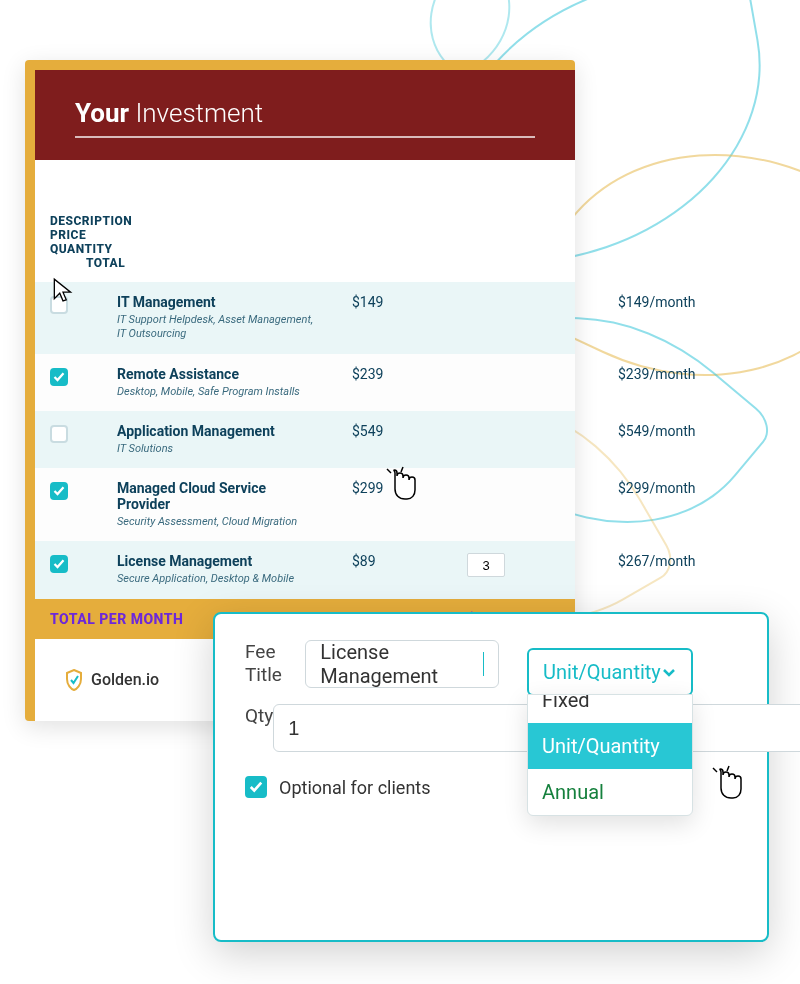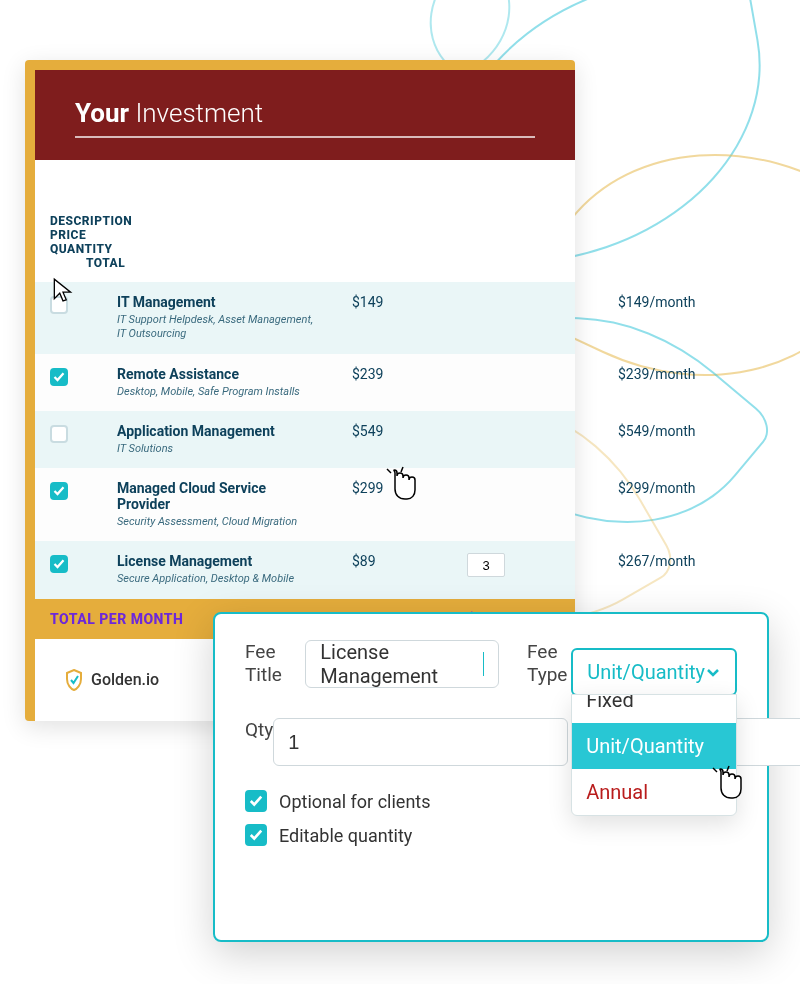--- a/index.html
+++ b/index.html
@@ -119,21 +119,21 @@
     background:#fff;border:1px solid #d7e2e4;border-radius:0 0 6px 6px;
     box-shadow:0 8px 24px rgba(0,0,0,0.12);
     overflow:hidden;z-index:20;
   }
   .dd-item{
     height:46px;padding:0 14px;font-size:20px;color:#333;
     display:flex;align-items:center;cursor:pointer;
   }
   .dd-item.fixed{margin-top:-18px;}
   .dd-item.highlight{background:#28c7d4;color:#fff;}
-  .dd-item.last{color:#b91c1c;text-align:center;}
+  .dd-item.last{color:#15803d;text-align:center;}
   .editor-checks{margin-top:24px;display:flex;flex-direction:column;gap:12px;}
   .echeck{display:flex;align-items:center;gap:12px;font-size:18px;color:#333;}
   .echeck .chk{width:22px;height:22px;}
   .echeck .chk.on svg{width:14px;height:14px;}
   .caret-line{display:inline-block;width:1px;height:24px;background:#17bcc7;vertical-align:middle;margin-left:2px;}
 </style>
 </head>
 <body>
 
 <div class="petal teal p1"></div>
@@ -268,64 +268,55 @@
 <div class="editor">
   <div class="editor-row">
     <div class="editor-col">
       <div class="elabel">Fee Title</div>
       <div class="einput caret" style="display:flex;align-items:center;">
         <span>License Management</span>
           <span class="caret-line"></span>
       </div>
     </div>
     <div class="editor-col" style="flex:0 0 210px;">
-      <div class="elabel">Fee Type</div>
       <div class="select-wrap">
         <div class="select-btn">
           <span>Unit/Quantity</span>
           <svg viewBox="0 0 16 16">
               <polyline points="3,6 8,11 13,6"></polyline>
             </svg>
         </div>
         <div class="dropdown">
           <div class="dd-item fixed">Fixed</div>
           <div class="dd-item highlight">Unit/Quantity</div>
           <div class="dd-item last">Annual</div>
         </div>
       </div>
     </div>
   </div>
 
-  <div class="editor-row" style="margin-top:22px;">
+  <div class="editor-row" style="margin-top:8px;">
     <div class="editor-col small">
       <div class="elabel">Qty</div>
       <input class="einput" value="1" style="">
     </div>
     <div class="editor-col med">
       <div class="elabel">Price</div>
       <input class="einput" value="89" style="">
     </div>
   </div>
 
   <div class="editor-checks">
     <label class="echeck">
       <div class="chk on">
           <svg viewBox="0 0 16 16">
             <polyline points="2,8 6,12 14,3"></polyline>
           </svg>
         </div>
       <span>Optional for clients</span>
-    </label>
-    <label class="echeck">
-      <div class="chk on">
-          <svg viewBox="0 0 16 16">
-            <polyline points="2,8 6,12 14,3"></polyline>
-          </svg>
-        </div>
-      <span>Editable quantity</span>
     </label>
   </div>
 
   <svg class="cursor-click" style="position:absolute;right:20px;top:150px;" width="40" height="46" viewBox="0 0 40 46">
     <g fill="#fff" stroke="#000" stroke-width="1.5">
       <path d="M14 8 v16 c0 6 4 10 10 10 h2 c5 0 8-4 8-9 v-10 c0-2-1-3-3-3 s-3 1-3 3 v-2 c0-2-1-3-3-3 s-3 1-3 3 v-2 c0-2-1-3-3-3 s-3 1-3 3 V8 c0-2-1-3-2.5-3 S14 6 14 8 Z"></path>
     </g>
     <g stroke="#000" stroke-width="1.5">
       <line x1="6" y1="4" x2="10" y2="8"></line>
         <line x1="22" y1="2" x2="20" y2="7"></line>

